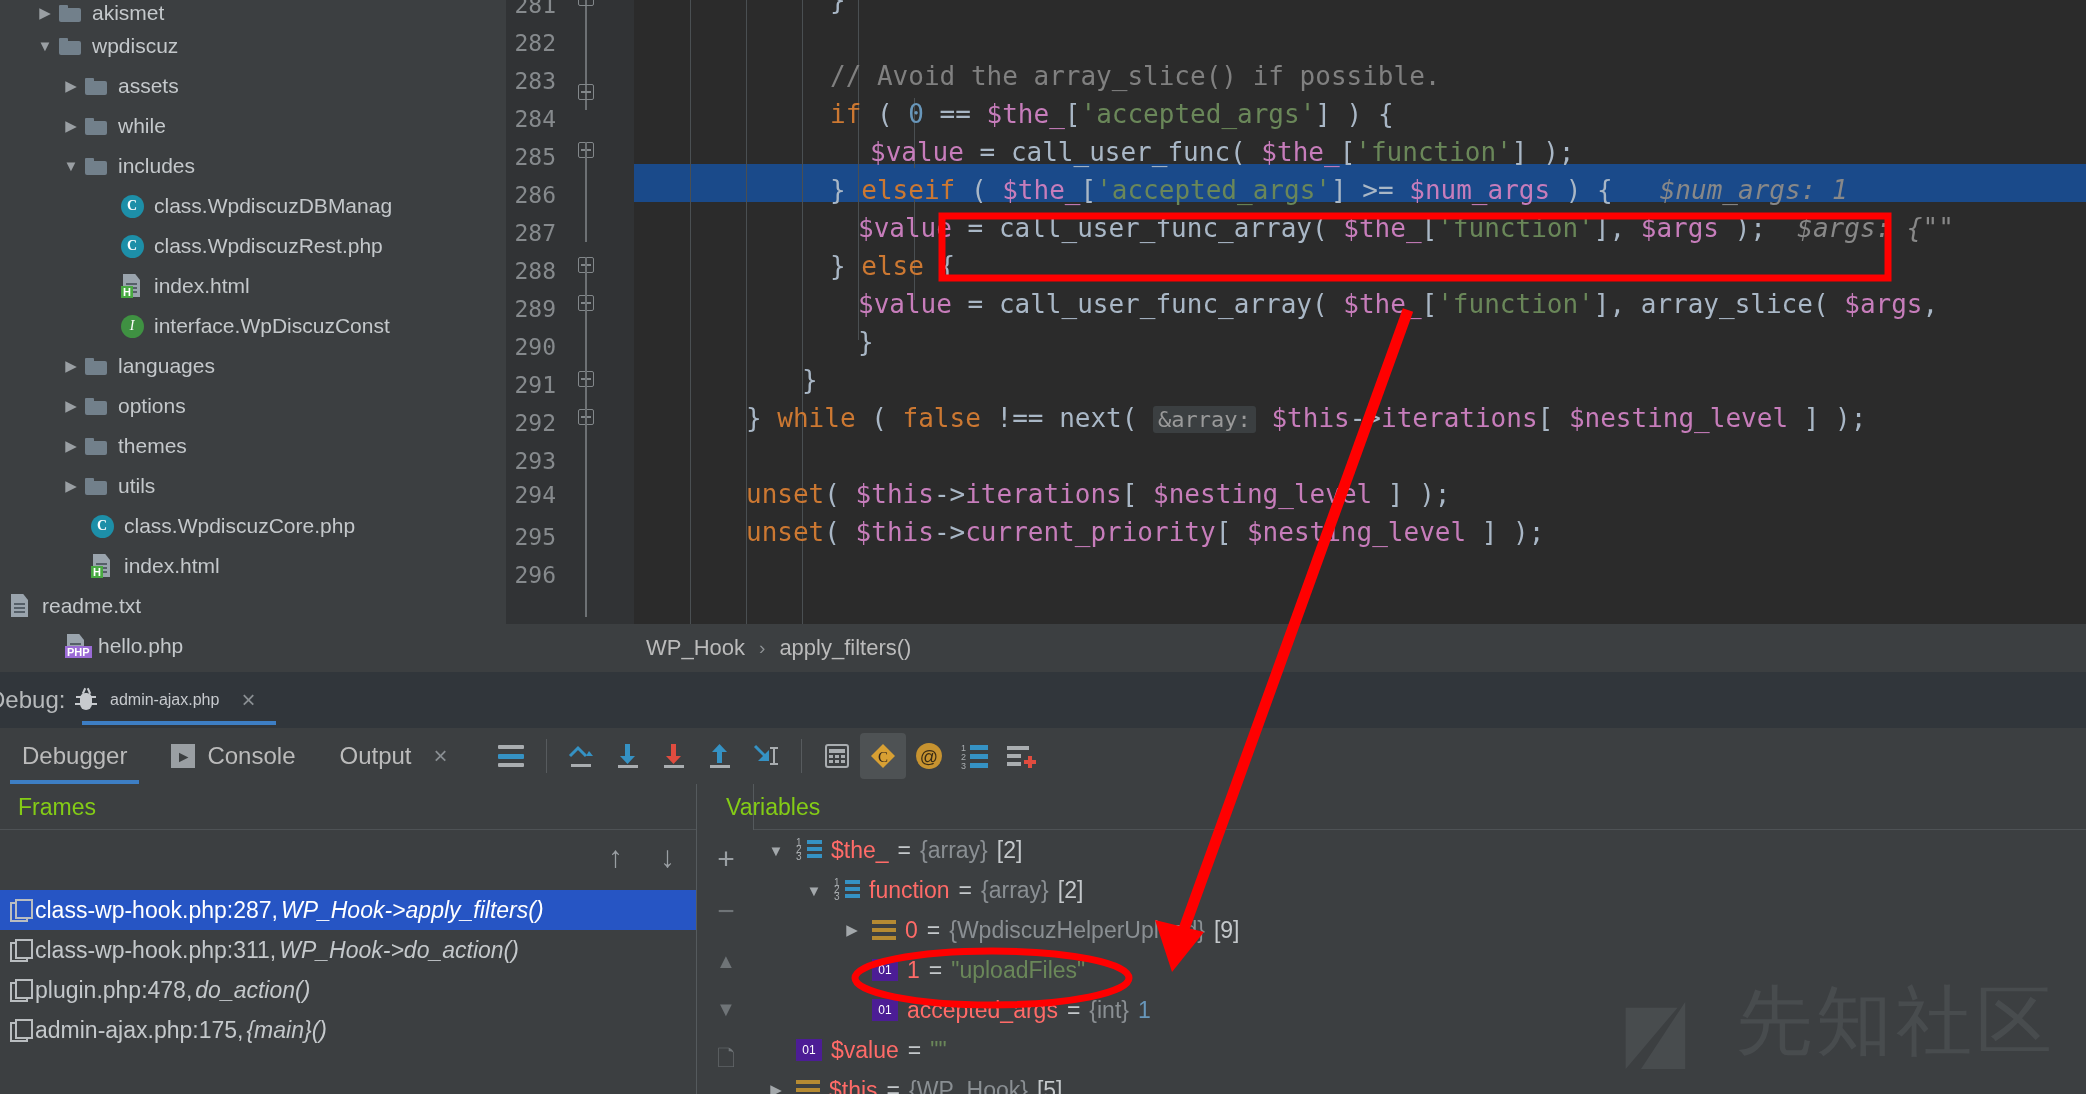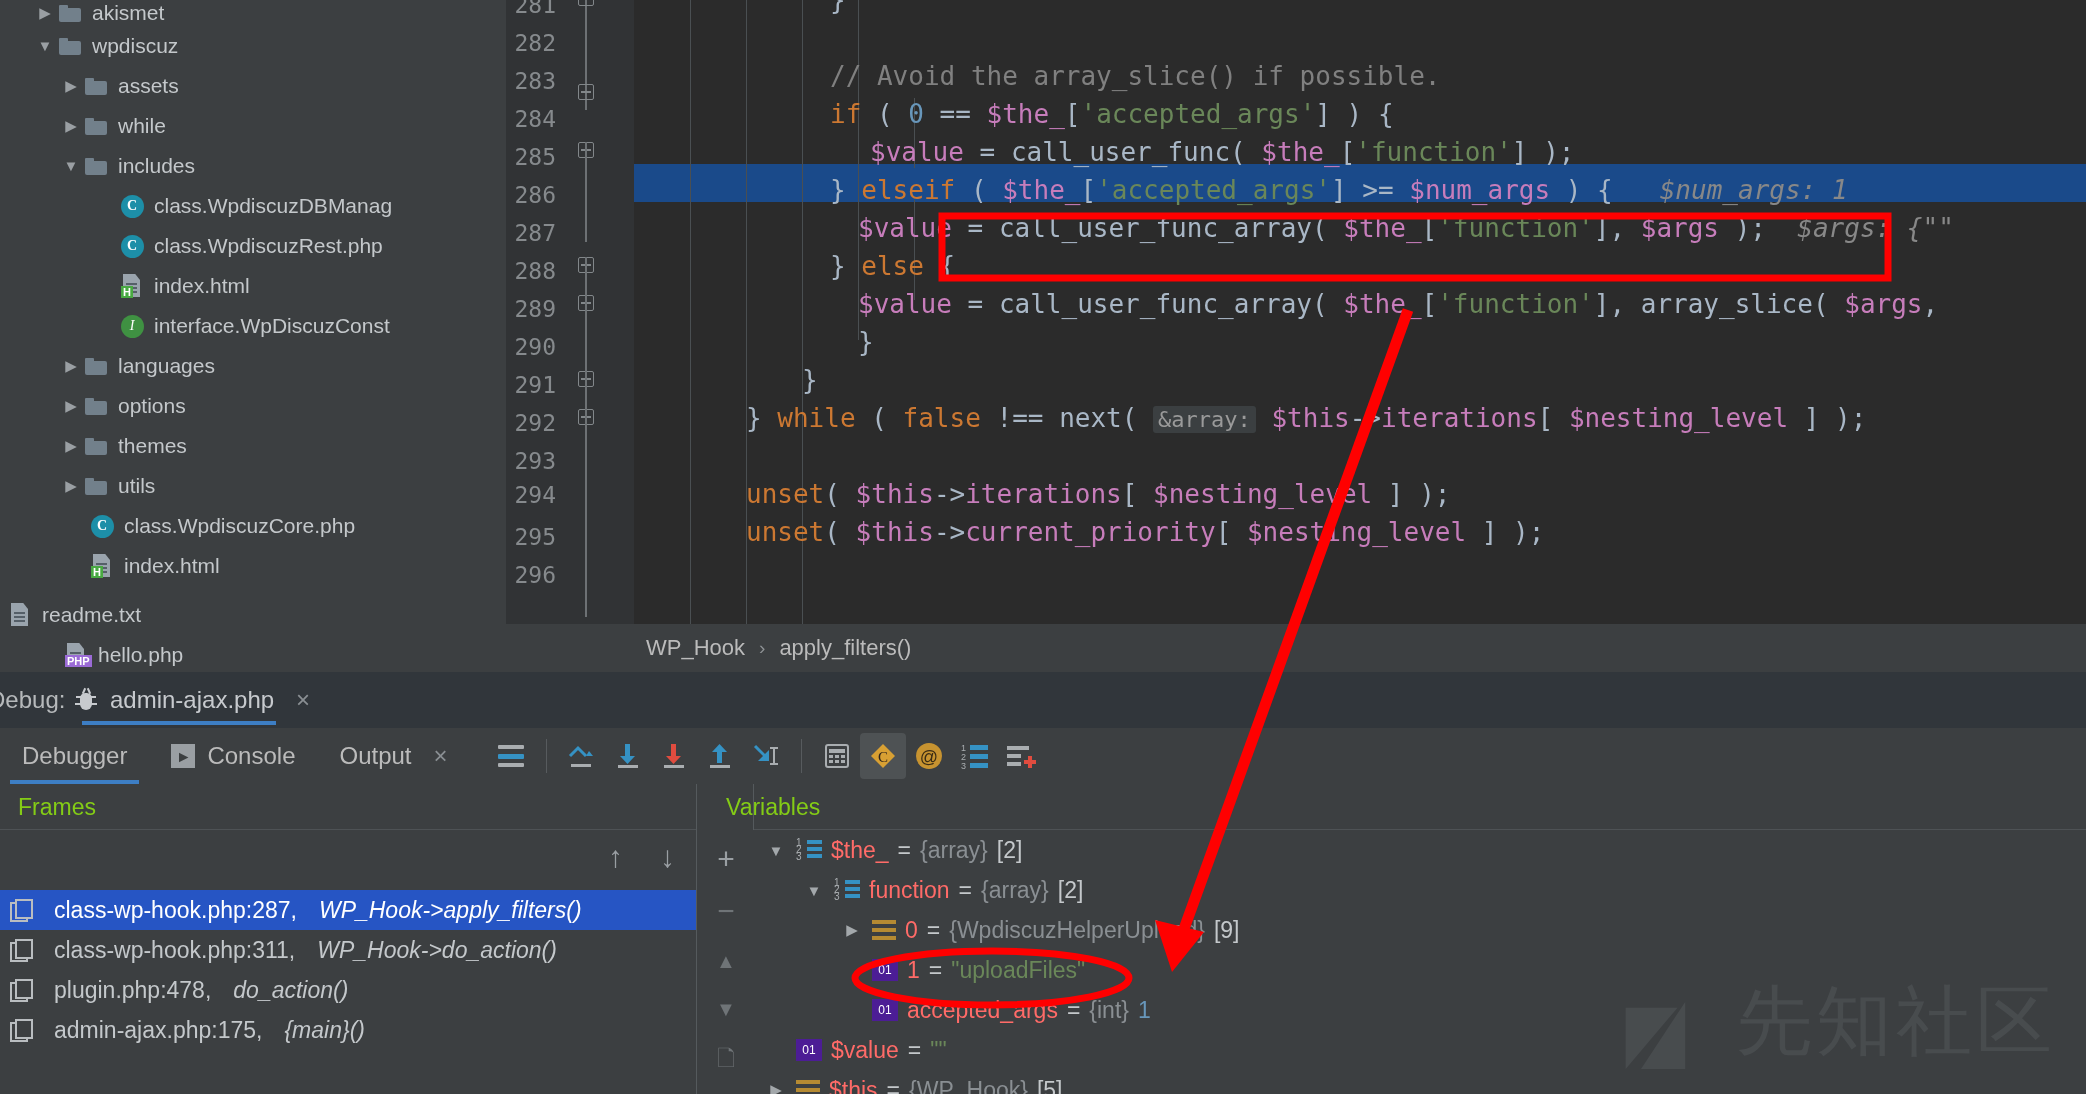--- a/index.html
+++ b/index.html
@@ -83,41 +83,41 @@
   
   #debugpanel { position:absolute; left:0; top:672px; width:2086px; height:422px; background:#3c3f41; }
 
   #dbgtitlebar{ position:absolute; left:0; top:0; width:2086px; height:56px; background:#31363b; }
   #dbglabel { position:absolute; left:-12px; top:14px; color:#b6b9bb; font-size:24px; }
   #dbgtab { position:absolute; left:60px; top:0; height:56px; display:flex; align-items:center; gap:12px; padding:0 14px; }
   #dbgtab .under { position:absolute; left:22px; bottom:3px; width:194px; height:4px; background:#3d7ec4;}
   .bugicon { width:24px; height:24px; position:relative; display:inline-block; }
   .bugicon::before{content:""; position:absolute; left:6px; top:5px; width:12px; height:17px; background:#c7cace; border-radius:6px 6px 7px 7px;}
   .bugicon i{ position:absolute; background:#c7cace; }
-  .tabtext { color:#c7cace; font-size:24px; }
+  .tabtext { color:#c7cace; font-size:16px; }
   .xclose { color:#8a8f93; font-size:24px; margin-left:10px; cursor:default;}
 
   #dbgtoolbar{ position:absolute; left:0; top:56px; width:2086px; height:56px; background:#3c3f41; display:flex; align-items:center; }
   .subtab { color:#bbbbbb; font-size:24px; padding:0 22px; height:56px; display:flex; align-items:center; gap:12px; position:relative; }
   .subtab.active .subunder{ position:absolute; left:10px; bottom:0; right:10px; height:4px; background:#3d7ec4;}
   .consoleico{ width:24px; height:24px; background:#9a9fa3; color:#3c3f41; font-size:17px; display:flex; align-items:center; justify-content:center; font-weight:bold;}
   .tbsep { width:1px; height:34px; background:#575b5e; margin:0 12px; }
   .tbtn { width:46px; height:46px; display:flex; align-items:center; justify-content:center; position:relative; }
   .tbtn.sel { background:#4e5254; border-radius:4px; }
 
   
   #hdrrow { position:absolute; left:0; top:112px; width:2086px; height:46px; background:#3c3f41; }
   #hdrrow .h { position:absolute; top:10px; color:#84cc16; font-size:23px;}
   .vline { position:absolute; top:112px; width:1px; height:310px; background:#555a5d; }
   .hline { position:absolute; height:1px; background:#4e5255; }
 
   
   #framesnav { position:absolute; left:0; top:158px; width:696px; height:60px; background:#3c3f41; }
   #frameslist { position:absolute; left:0; top:218px; width:696px; height:204px; background:#3c3f41; }
-  .frow { height:40px; display:flex; align-items:center; padding-left:10px; gap:22px; color:#c4c8cb; font-size:23px; white-space:nowrap;}
+  .frow { height:40px; display:flex; align-items:center; padding-left:10px; gap:3px; color:#c4c8cb; font-size:23px; white-space:nowrap;}
   .frow.selected { background:#2655c4; color:#ffffff; }
   .frow .ital { font-style:italic; }
   .stackico{ position:relative; width:22px; height:22px; flex:0 0 22px;}
   .stackico::before{content:""; position:absolute; left:0; top:3px; width:14px; height:16px; border:2px solid #b9bdc0;}
   .stackico::after{content:""; position:absolute; left:5px; top:0px; width:14px; height:16px; border:2px solid #b9bdc0; background:#3c3f41;}
   .frow.selected .stackico::after{ background:#2655c4; }
 
   .navarrow { position:absolute; color:#9a9fa3; font-size:30px; }
 
   
@@ -280,21 +280,21 @@
                 <i></i>
                 <i></i>
                 <i></i>
               </span>
               <span class="badge h">H</span>
             </span>
         </span>
         <span class="lbl">index.html</span>
       </div>
 
-      <div class="trow" style="margin-top:9px;">
+      <div class="trow" style="">
         <span class="fold">
           <span class="doc">
               <span class="lines">
                 <i></i>
                 <i></i>
                 <i></i>
               </span>
             </span>
         </span>
         <span class="lbl">readme.txt</span>

